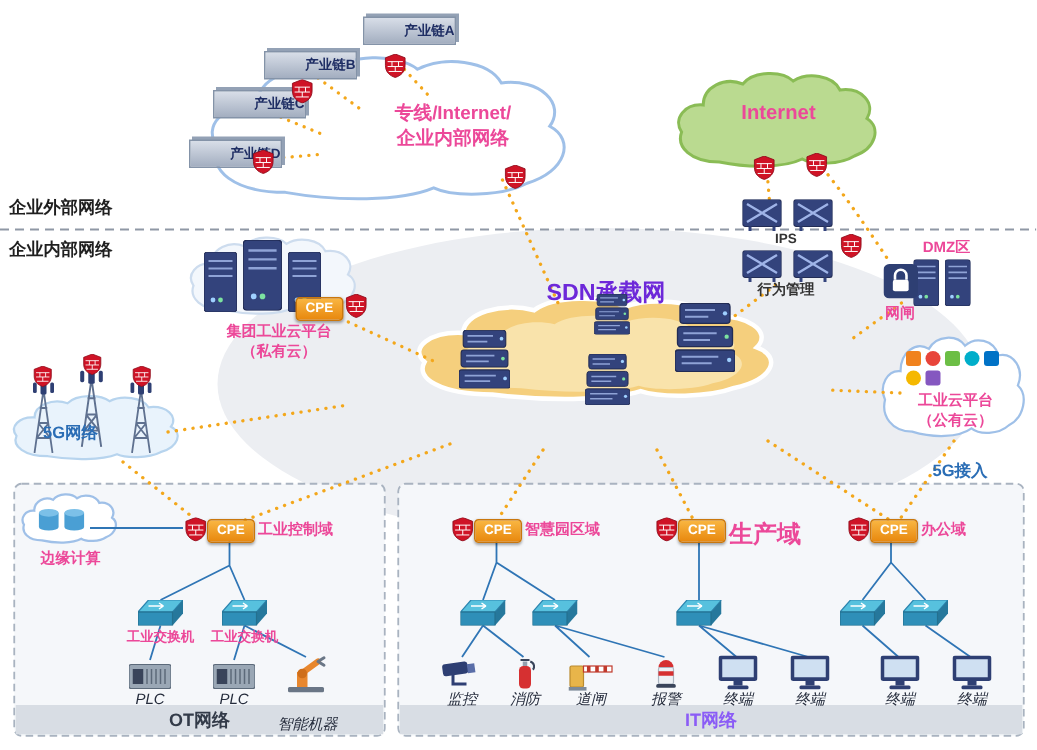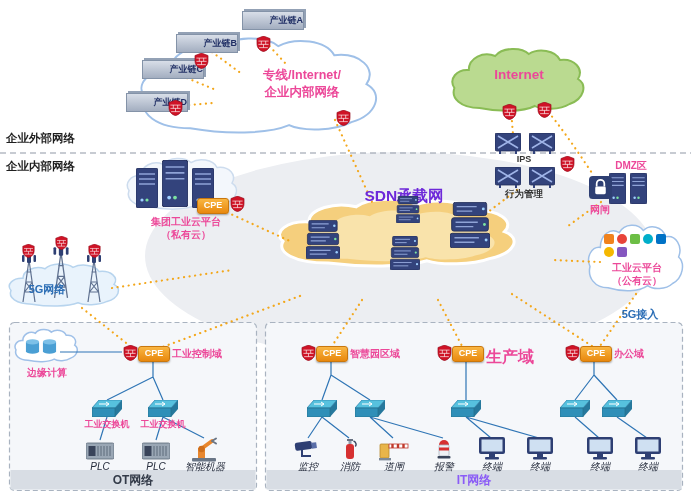--- a/index.html
+++ b/index.html
@@ -330,21 +330,21 @@
       <use href="#plc"></use>
     </svg>
   <svg class="icon" style="left:142px;top:441px" width="28" height="20" viewBox="0 0 28 20">
       <use href="#plc"></use>
     </svg>
   <svg class="icon" style="left:190px;top:436px" width="30" height="26" viewBox="0 0 30 26">
       <use href="#robot"></use>
     </svg>
   <div class="lbl ctr dev" style="left:100px;top:461px">PLC</div>
   <div class="lbl ctr dev" style="left:156px;top:461px">PLC</div>
-  <div class="lbl ctr dev" style="left:205px;top:461px">智能机器</div>
+  <div class="lbl ctr dev" style="left:205px;top:478px">智能机器</div>
   <div class="lbl ctr" style="left:133px;top:474px;font-size:12px;color:#333b49">OT网络</div>
 
   <svg class="icon" style="left:301px;top:345px" width="15" height="16" viewBox="0 0 20 22">
       <use href="#shield"></use>
     </svg>
   <div class="cpe" style="left:316px;top:346px"><span>CPE</span></div>
   <div class="lbl" style="left:350px;top:348px;font-size:10px">智慧园区域</div>
 
   <svg class="icon" style="left:437px;top:345px" width="15" height="16" viewBox="0 0 20 22">
       <use href="#shield"></use>

